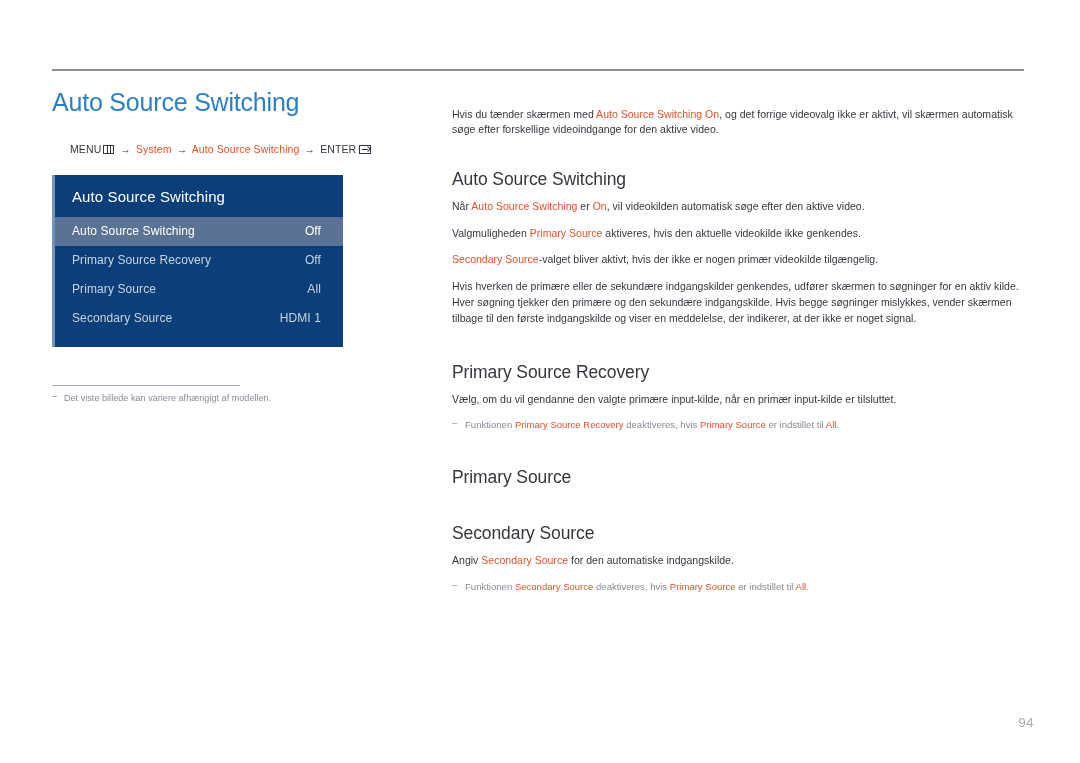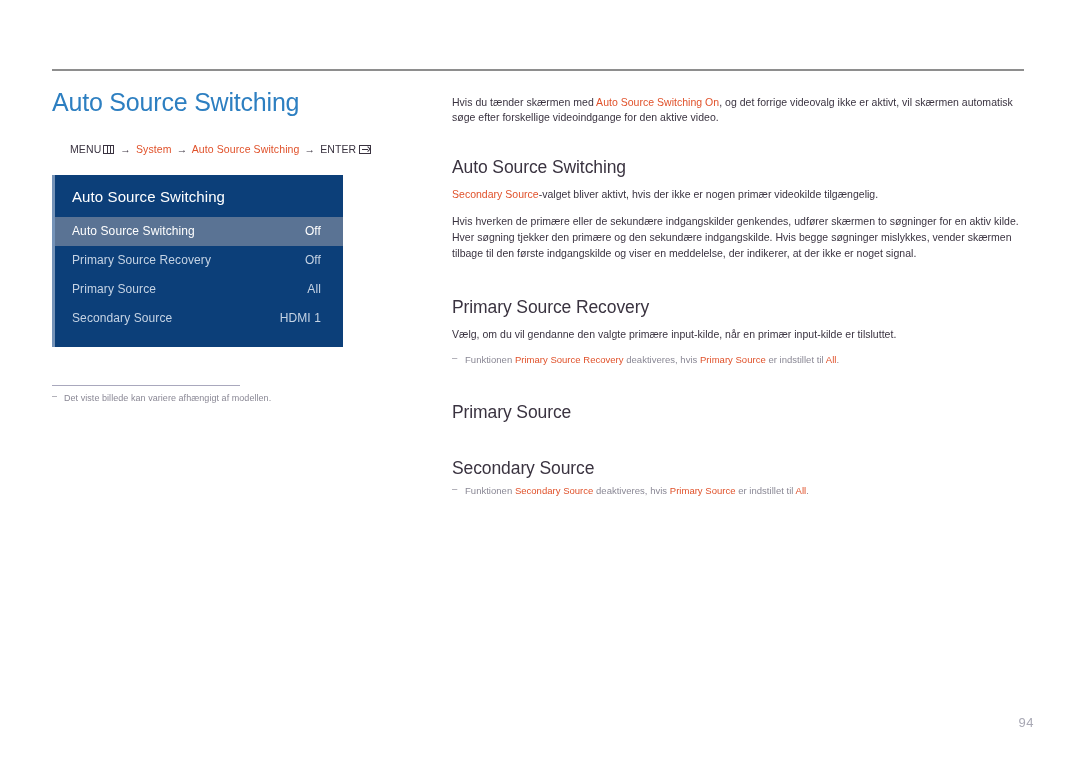--- a/index.html
+++ b/index.html
@@ -143,21 +143,21 @@
     position: absolute;
     left: 0; top: -2px;
     color: #8a8895;
     font-size: 9px;
   }
 
   
   .right-col {
     position: absolute;
     left: 452px;
-    top: 84px;
+    top: 96px;
     width: 575px;
   }
   .intro {
     font-size: 10.5px;
     line-height: 1.52;
     color: #3a3340;
     letter-spacing: 0.02px;
   }
   .accent { color: #e0512a; }
   .sec-h {
@@ -249,27 +249,30 @@
     <div class="footnote">
       <span class="dash-mark">‒</span><span>Det viste billede kan variere afhængigt af modellen.</span>
     </div>
   </div>
 
   <div class="right-col">
 
     <p class="intro"><span>Hvis du tænder skærmen med </span><span class="accent">Auto Source Switching On</span><span>, og det forrige videovalg ikke er aktivt, vil skærmen automatisk søge efter forskellige videoindgange for den aktive video.</span></p>
 
     <h2 class="sec-h h-first">Auto Source Switching</h2>
+    <p class="para"><span>Når </span><span class="accent">Auto Source Switching</span><span> er </span><span class="accent">On</span><span>, vil videokilden automatisk søge efter den aktive video.</span></p>
+    <p class="para"><span>Valgmuligheden </span><span class="accent">Primary Source</span><span> aktiveres, hvis den aktuelle videokilde ikke genkendes.</span></p>
     <p class="para"><span class="accent">Secondary Source</span><span>-valget bliver aktivt, hvis der ikke er nogen primær videokilde tilgængelig.</span></p>
     <p class="para"><span>Hvis hverken de primære eller de sekundære indgangskilder genkendes, udfører skærmen to søgninger for en aktiv kilde. Hver søgning tjekker den primære og den sekundære indgangskilde. Hvis begge søgninger mislykkes, vender skærmen tilbage til den første indgangskilde og viser en meddelelse, der indikerer, at der ikke er noget signal.</span></p>
 
     <h2 class="sec-h h-next">Primary Source Recovery</h2>
     <p class="para"><span>Vælg, om du vil gendanne den valgte primære input-kilde, når en primær input-kilde er tilsluttet.</span></p>
     <p class="note"><span class="dash-mark">‒</span><span>Funktionen </span><span class="accent">Primary Source Recovery</span><span> deaktiveres, hvis </span><span class="accent">Primary Source</span><span> er indstillet til </span><span class="accent">All</span><span>.</span></p>
 
     <h2 class="sec-h h-next">Primary Source</h2>
 
     <h2 class="sec-h h-next">Secondary Source</h2>
+    <p class="para"><span>Angiv </span><span class="accent">Secondary Source</span><span> for den automatiske indgangskilde.</span></p>
     <p class="note"><span class="dash-mark">‒</span><span>Funktionen </span><span class="accent">Secondary Source</span><span> deaktiveres, hvis </span><span class="accent">Primary Source</span><span> er indstillet til </span><span class="accent">All</span><span>.</span></p>
   </div>
 
   <div class="page-number">94</div>
 </div>
 
 </body></html>

